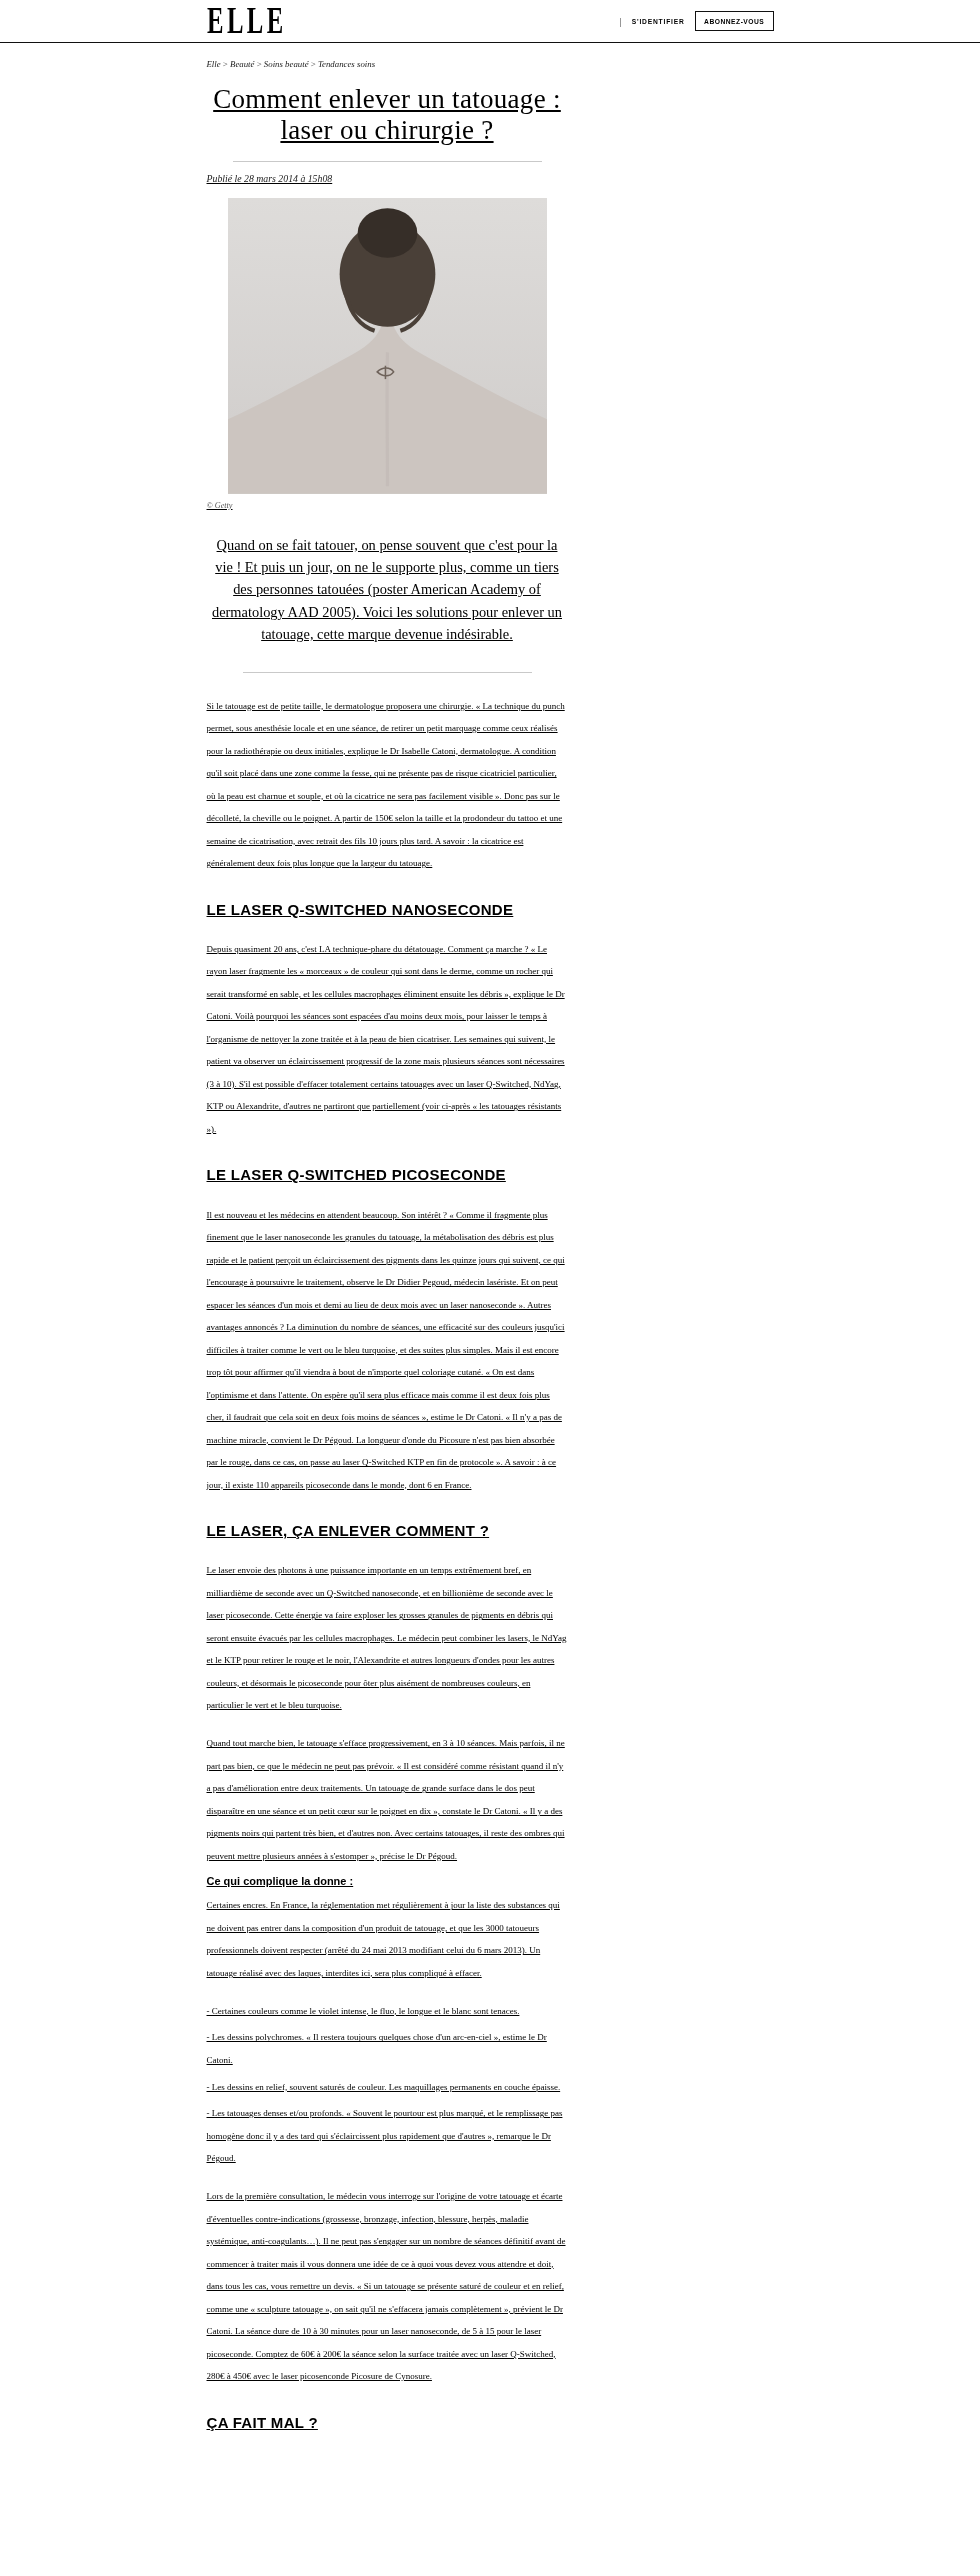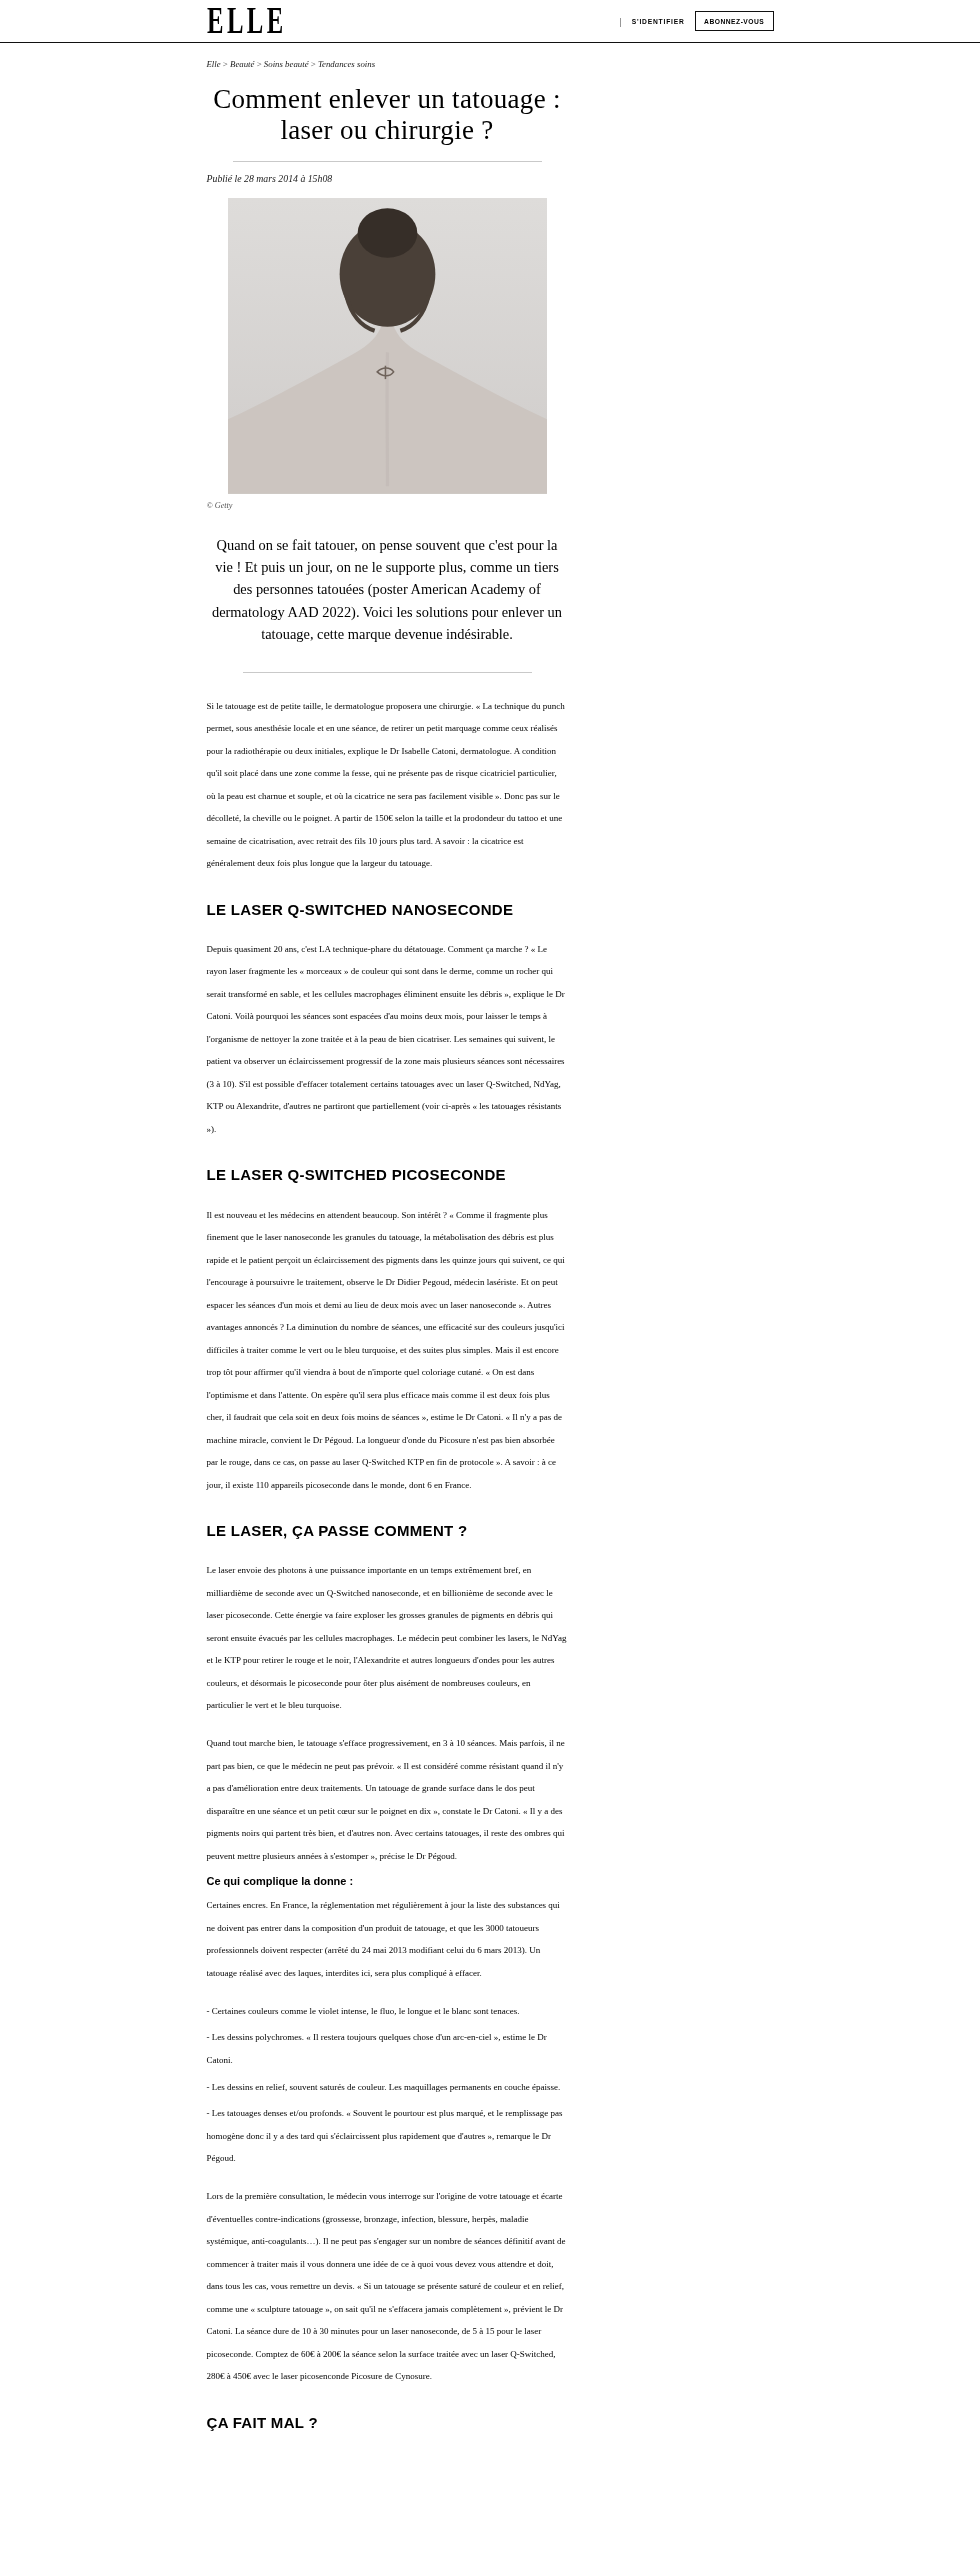--- a/index.html
+++ b/index.html
@@ -20,21 +20,21 @@
   .subscribe-btn { font-family: "Liberation Sans", sans-serif; font-weight: bold;
             font-size: 6.7px; letter-spacing: 0.5px; border: 1px solid #111;
             padding: 5.7px 8.2px; background: #fff; cursor: pointer; }
 
   .container { width: 567px; margin: 12px auto; }
 
   
   .breadcrumb { margin-top: 15.5px; font-style: italic; font-size: 8.8px; color: #222; }
   .breadcrumb span { cursor: pointer; }
   .breadcrumb span:not(:last-child)::after { content: "  >  "; color: #444; font-style: normal; }
-  .left-col { width: 361px; }
+  .left-col { width: 361px; text-decoration: underline; }
   h1.title { font-size: 27px; font-weight: 500; text-align: center; line-height: 1.13;
              max-width: 350px; margin: 15.5px auto 0; letter-spacing: 0.3px; }
   .head-divider { width: 309px; height: 0.5px; background: #c9c9c9; margin: 15.5px auto 0; }
   .pubdate { font-style: italic; font-size: 9.8px; margin-top: 12.4px; color: #1a1a1a; }
 
   .hero { width: 319px; margin: 13.4px auto 0; display: block; }
   .hero-caption { font-style: italic; font-size: 8.2px; color: #555; margin-top: 7.2px; }
 
   .lead { font-size: 14.4px; line-height: 1.55; text-align: center; max-width: 358px; margin: 24px auto 0; }
   .lead-divider { width: 289px; height: 0.5px; background: #c9c9c9; margin: 27px auto 21.6px; }
@@ -93,33 +93,33 @@
       <path d="M230,190 C240,230 260,250 285,258" stroke="#4a4038" stroke-width="8" fill="none"></path>
       <path d="M390,190 C380,230 360,250 335,258" stroke="#4a4038" stroke-width="8" fill="none"></path>
 
       <g stroke="#6e625a" stroke-width="3" fill="none">
         <path d="M290,338 C300,328 315,328 322,338 C315,348 300,348 290,338 Z"></path>
         <path d="M306,326 L306,352"></path>
       </g>
     </svg>
     <div class="hero-caption">© Getty</div>
 
-    <p class="lead">Quand on se fait tatouer, on pense souvent que c'est pour la vie ! Et puis un jour, on ne le supporte plus, comme un tiers des personnes tatouées (poster American Academy of dermatology AAD 2022). Voici les solutions pour enlever un tatouage, cette marque devenue indésirable.</p>
+    <p class="lead">Quand on se fait tatouer, on pense souvent que c'est pour la vie ! Et puis un jour, on ne le supporte plus, comme un tiers des personnes tatouées (poster American Academy of dermatology AAD 2005). Voici les solutions pour enlever un tatouage, cette marque devenue indésirable.</p>
     <div class="lead-divider"></div>
 
     <div class="body">
       <p class="para">Si le tatouage est de petite taille, le dermatologue proposera une chirurgie. « La technique du punch permet, sous anesthésie locale et en une séance, de retirer un petit marquage comme ceux réalisés pour la radiothérapie ou deux initiales, explique le Dr Isabelle Catoni, dermatologue. A condition qu'il soit placé dans une zone comme la fesse, qui ne présente pas de risque cicatriciel particulier, où la peau est charnue et souple, et où la cicatrice ne sera pas facilement visible ». Donc pas sur le décolleté, la cheville ou le poignet. A partir de 150€ selon la taille et la prodondeur du tattoo et une semaine de cicatrisation, avec retrait des fils 10 jours plus tard. A savoir : la cicatrice est généralement deux fois plus longue que la largeur du tatouage.</p>
 
       <h2 class="section-h">LE LASER Q-SWITCHED NANOSECONDE</h2>
       <p class="para">Depuis quasiment 20 ans, c'est LA technique-phare du détatouage. Comment ça marche ? « Le rayon laser fragmente les « morceaux » de couleur qui sont dans le derme, comme un rocher qui serait transformé en sable, et les cellules macrophages éliminent ensuite les débris », explique le Dr Catoni. Voilà pourquoi les séances sont espacées d'au moins deux mois, pour laisser le temps à l'organisme de nettoyer la zone traitée et à la peau de bien cicatriser. Les semaines qui suivent, le patient va observer un éclaircissement progressif de la zone mais plusieurs séances sont nécessaires (3 à 10). S'il est possible d'effacer totalement certains tatouages avec un laser Q-Switched, NdYag, KTP ou Alexandrite, d'autres ne partiront que partiellement (voir ci-après « les tatouages résistants »).</p>
 
       <h2 class="section-h">LE LASER Q-SWITCHED PICOSECONDE</h2>
       <p class="para">Il est nouveau et les médecins en attendent beaucoup. Son intérêt ? « Comme il fragmente plus finement que le laser nanoseconde les granules du tatouage, la métabolisation des débris est plus rapide et le patient perçoit un éclaircissement des pigments dans les quinze jours qui suivent, ce qui l'encourage à poursuivre le traitement, observe le Dr Didier Pegoud, médecin lasériste. Et on peut espacer les séances d'un mois et demi au lieu de deux mois avec un laser nanoseconde ». Autres avantages annoncés ? La diminution du nombre de séances, une efficacité sur des couleurs jusqu'ici difficiles à traiter comme le vert ou le bleu turquoise, et des suites plus simples. Mais il est encore trop tôt pour affirmer qu'il viendra à bout de n'importe quel coloriage cutané. « On est dans l'optimisme et dans l'attente. On espère qu'il sera plus efficace mais comme il est deux fois plus cher, il faudrait que cela soit en deux fois moins de séances », estime le Dr Catoni. « Il n'y a pas de machine miracle, convient le Dr Pégoud. La longueur d'onde du Picosure n'est pas bien absorbée par le rouge, dans ce cas, on passe au laser Q-Switched KTP en fin de protocole ». A savoir : à ce jour, il existe 110 appareils picoseconde dans le monde, dont 6 en France.</p>
 
-      <h2 class="section-h">LE LASER, ÇA PASSE COMMENT ?</h2>
+      <h2 class="section-h">LE LASER, ÇA ENLEVER COMMENT ?</h2>
       <p class="para">Le laser envoie des photons à une puissance importante en un temps extrêmement bref, en milliardième de seconde avec un Q-Switched nanoseconde, et en billionième de seconde avec le laser picoseconde. Cette énergie va faire exploser les grosses granules de pigments en débris qui seront ensuite évacués par les cellules macrophages. Le médecin peut combiner les lasers, le NdYag et le KTP pour retirer le rouge et le noir, l'Alexandrite et autres longueurs d'ondes pour les autres couleurs, et désormais le picoseconde pour ôter plus aisément de nombreuses couleurs, en particulier le vert et le bleu turquoise.</p>
 
       <p class="para tight">Quand tout marche bien, le tatouage s'efface progressivement, en 3 à 10 séances. Mais parfois, il ne part pas bien, ce que le médecin ne peut pas prévoir. « Il est considéré comme résistant quand il n'y a pas d'amélioration entre deux traitements. Un tatouage de grande surface dans le dos peut disparaître en une séance et un petit cœur sur le poignet en dix », constate le Dr Catoni. « Il y a des pigments noirs qui partent très bien, et d'autres non. Avec certains tatouages, il reste des ombres qui peuvent mettre plusieurs années à s'estomper », précise le Dr Pégoud.</p>
       <p class="bold-note">Ce qui complique la donne :</p>
       <p class="para">Certaines encres. En France, la réglementation met régulièrement à jour la liste des substances qui ne doivent pas entrer dans la composition d'un produit de tatouage, et que les 3000 tatoueurs professionnels doivent respecter (arrêté du 24 mai 2013 modifiant celui du 6 mars 2013). Un tatouage réalisé avec des laques, interdites ici, sera plus compliqué à effacer.</p>
       <p class="para tight">- Certaines couleurs comme le violet intense, le fluo, le longue et le blanc sont tenaces.</p>
       <p class="para tight">- Les dessins polychromes. « Il restera toujours quelques chose d'un arc-en-ciel », estime le Dr Catoni.</p>
       <p class="para tight">- Les dessins en relief, souvent saturés de couleur. Les maquillages permanents en couche épaisse.</p>
       <p class="para">- Les tatouages denses et/ou profonds. « Souvent le pourtour est plus marqué, et le remplissage pas homogène donc il y a des tard qui s'éclaircissent plus rapidement que d'autres », remarque le Dr Pégoud.</p>
 

